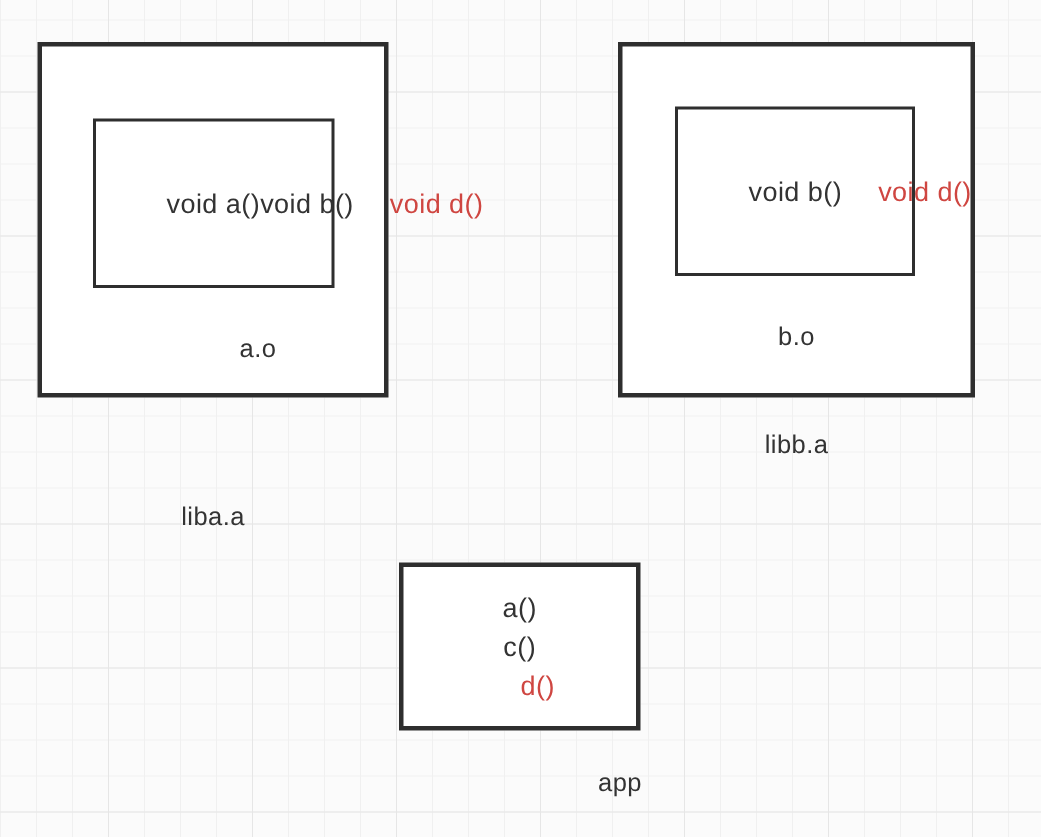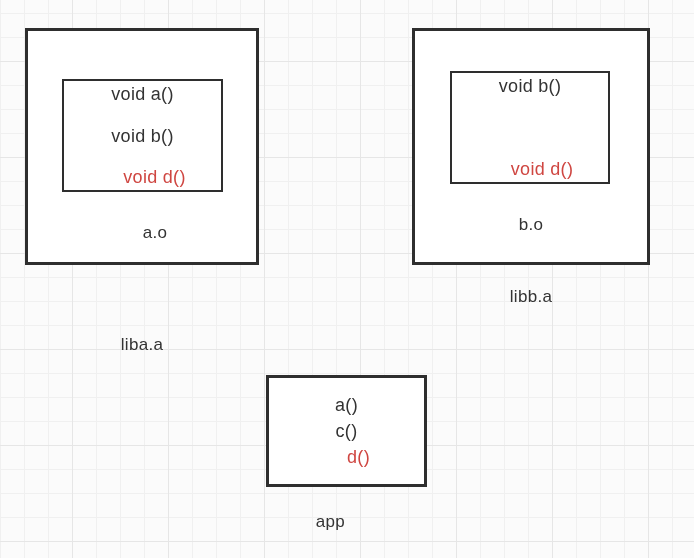--- a/index.html
+++ b/index.html
@@ -25,23 +25,24 @@
     position: absolute;
     box-sizing: border-box;
     background: #ffffff;
   }
   .outer-box {
     border: 3px solid var(--border, #2e2e2e);
   }
   .inner-box {
     border: 2px solid var(--border, #2e2e2e);
     display: flex;
-    flex-direction: column;
+    flex-direction: row;
     justify-content: space-between;
     align-items: center;
+    padding-left: 47px;
   }
   .app-box {
     border: 3px solid var(--border, #2e2e2e);
     display: flex;
     flex-direction: column;
     justify-content: center;
     align-items: center;
   }
   .fn {
     font-size: 18px;
@@ -59,32 +60,32 @@
     text-align: center;
     font-size: 17px;
     line-height: 22px;
     color: var(--text, #333333);
     letter-spacing: 0.3px;
   }
 
   
   .liba-outer   { left: 25px;  top: 28px;  width: 234px; height: 237px; }
   .liba-inner   { left: 62px;  top: 79px;  width: 161px; height: 113px; }
-  .liba-objlbl  { left: 25px;  top: 222px; width: 260px; }
+  .liba-objlbl  { left: 42px;  top: 222px; width: 260px; }
   .liba-liblbl  { left: 25px;  top: 286px; width: 234px; margin-top: 48px; }
 
   
   .libb-outer   { left: 412px; top: 28px;  width: 238px; height: 237px; }
   .libb-inner   { left: 450px; top: 71px;  width: 160px; height: 113px; }
   .libb-objlbl  { left: 412px; top: 214px; width: 238px; }
   .libb-liblbl  { left: 412px; top: 286px; width: 238px; }
 
   
   .app-rect     { left: 266px; top: 375px; width: 161px; height: 112px; }
-  .app-lbl      { left: 250px; top: 511px; width: 161px; }
+  .app-lbl      { left: 267px; top: 511px; width: 161px; text-align: right; }
 </style>
 </head>
 <body>
 
 <div class="canvas">
 
   <div class="box outer-box liba-outer"></div>
   <div class="box inner-box liba-inner">
     <div class="fn">void a()</div>
     <div class="fn">void b()</div>

